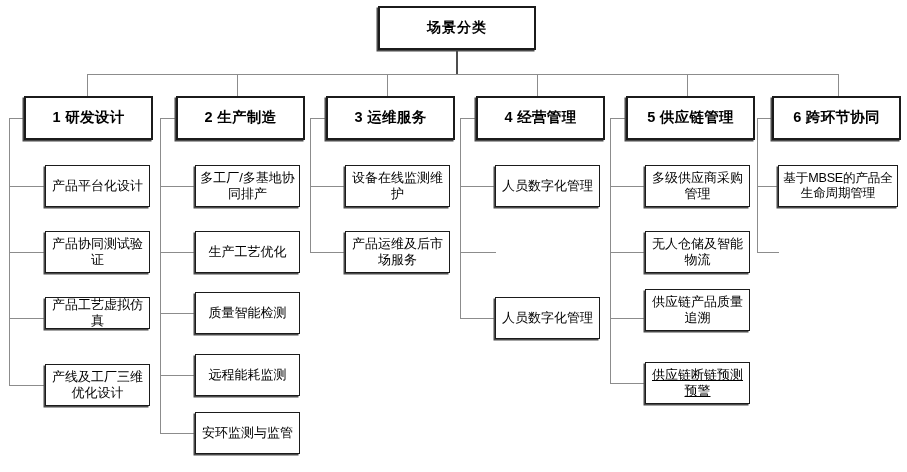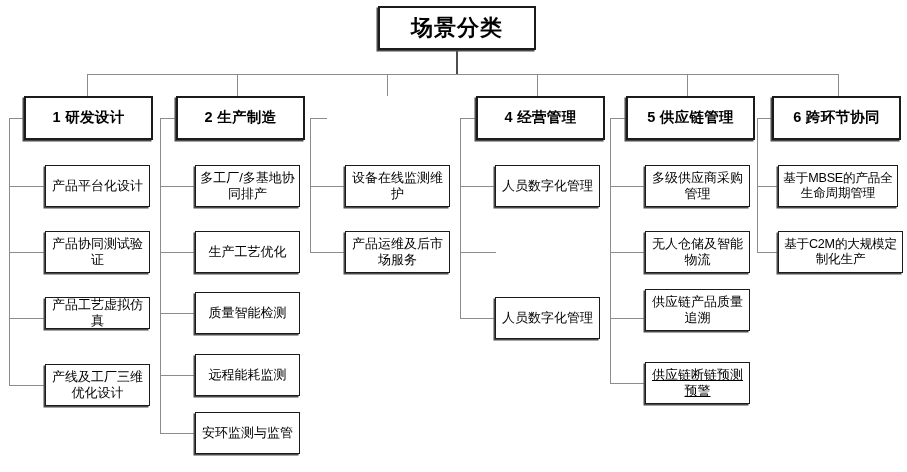--- a/index.html
+++ b/index.html
@@ -37,21 +37,21 @@
     display: block;
     width: 100%;
     padding: 0 3px;
     box-sizing: border-box;
     line-height: 1.22;
     word-break: break-all;
   }
 
   .node.root {
     border-width: 2px;
-    font-size: 22px;
+    font-size: 14px;
     font-weight: bold;
     letter-spacing: 1px;
   }
   .node.level1 {
     border-width: 2px;
     font-size: 14.5px;
     font-weight: bold;
     letter-spacing: 0.3px;
   }
   .node.leaf {
@@ -145,20 +145,23 @@
   <div class="conn h" style="left:160px; top:375px; width:36px;"></div>
   <div class="node leaf" style="left:195px; top:354px; width:105px; height:42px;">
     <span class="node-label">远程能耗监测</span>
   </div>
 
   <div class="conn h" style="left:160px; top:433px; width:36px;"></div>
   <div class="node leaf" style="left:195px; top:412px; width:105px; height:42px;justify-content:flex-end;">
     <span class="node-label">安环监测与监管</span>
   </div>
 
+  <div class="node level1" style="left:326px; top:96px; width:129px; height:44px;">
+    <span class="node-label">3 运维服务</span>
+  </div>
   <div class="conn h" style="left:310px; top:118px; width:17px;"></div>
   <div class="conn v" style="left:310px; top:118px; height:134px;"></div>
 
   <div class="conn h" style="left:310px; top:186px; width:36px;"></div>
   <div class="node leaf" style="left:345px; top:165px; width:105px; height:42px;">
     <span class="node-label">设备在线监测维护</span>
   </div>
 
   <div class="conn h" style="left:310px; top:252px; width:36px;"></div>
   <div class="node leaf" style="left:345px; top:231px; width:105px; height:42px;">
@@ -214,17 +217,14 @@
   </div>
   <div class="conn h" style="left:757px; top:118px; width:16px;"></div>
   <div class="conn v" style="left:757px; top:118px; height:134px;"></div>
 
   <div class="conn h" style="left:757px; top:186px; width:22px;"></div>
   <div class="node leaf dense" style="left:778px; top:165px; width:120px; height:42px;">
     <span class="node-label">基于MBSE的产品全生命周期管理</span>
   </div>
 
   <div class="conn h" style="left:757px; top:252px; width:22px;"></div>
-  <div class="node leaf dense" style="left:778px; top:231px; width:125px; height:42px;">
-    <span class="node-label">基于C2M的大规模定制化生产</span>
-  </div>
 
 </div>
 
 </body></html>

